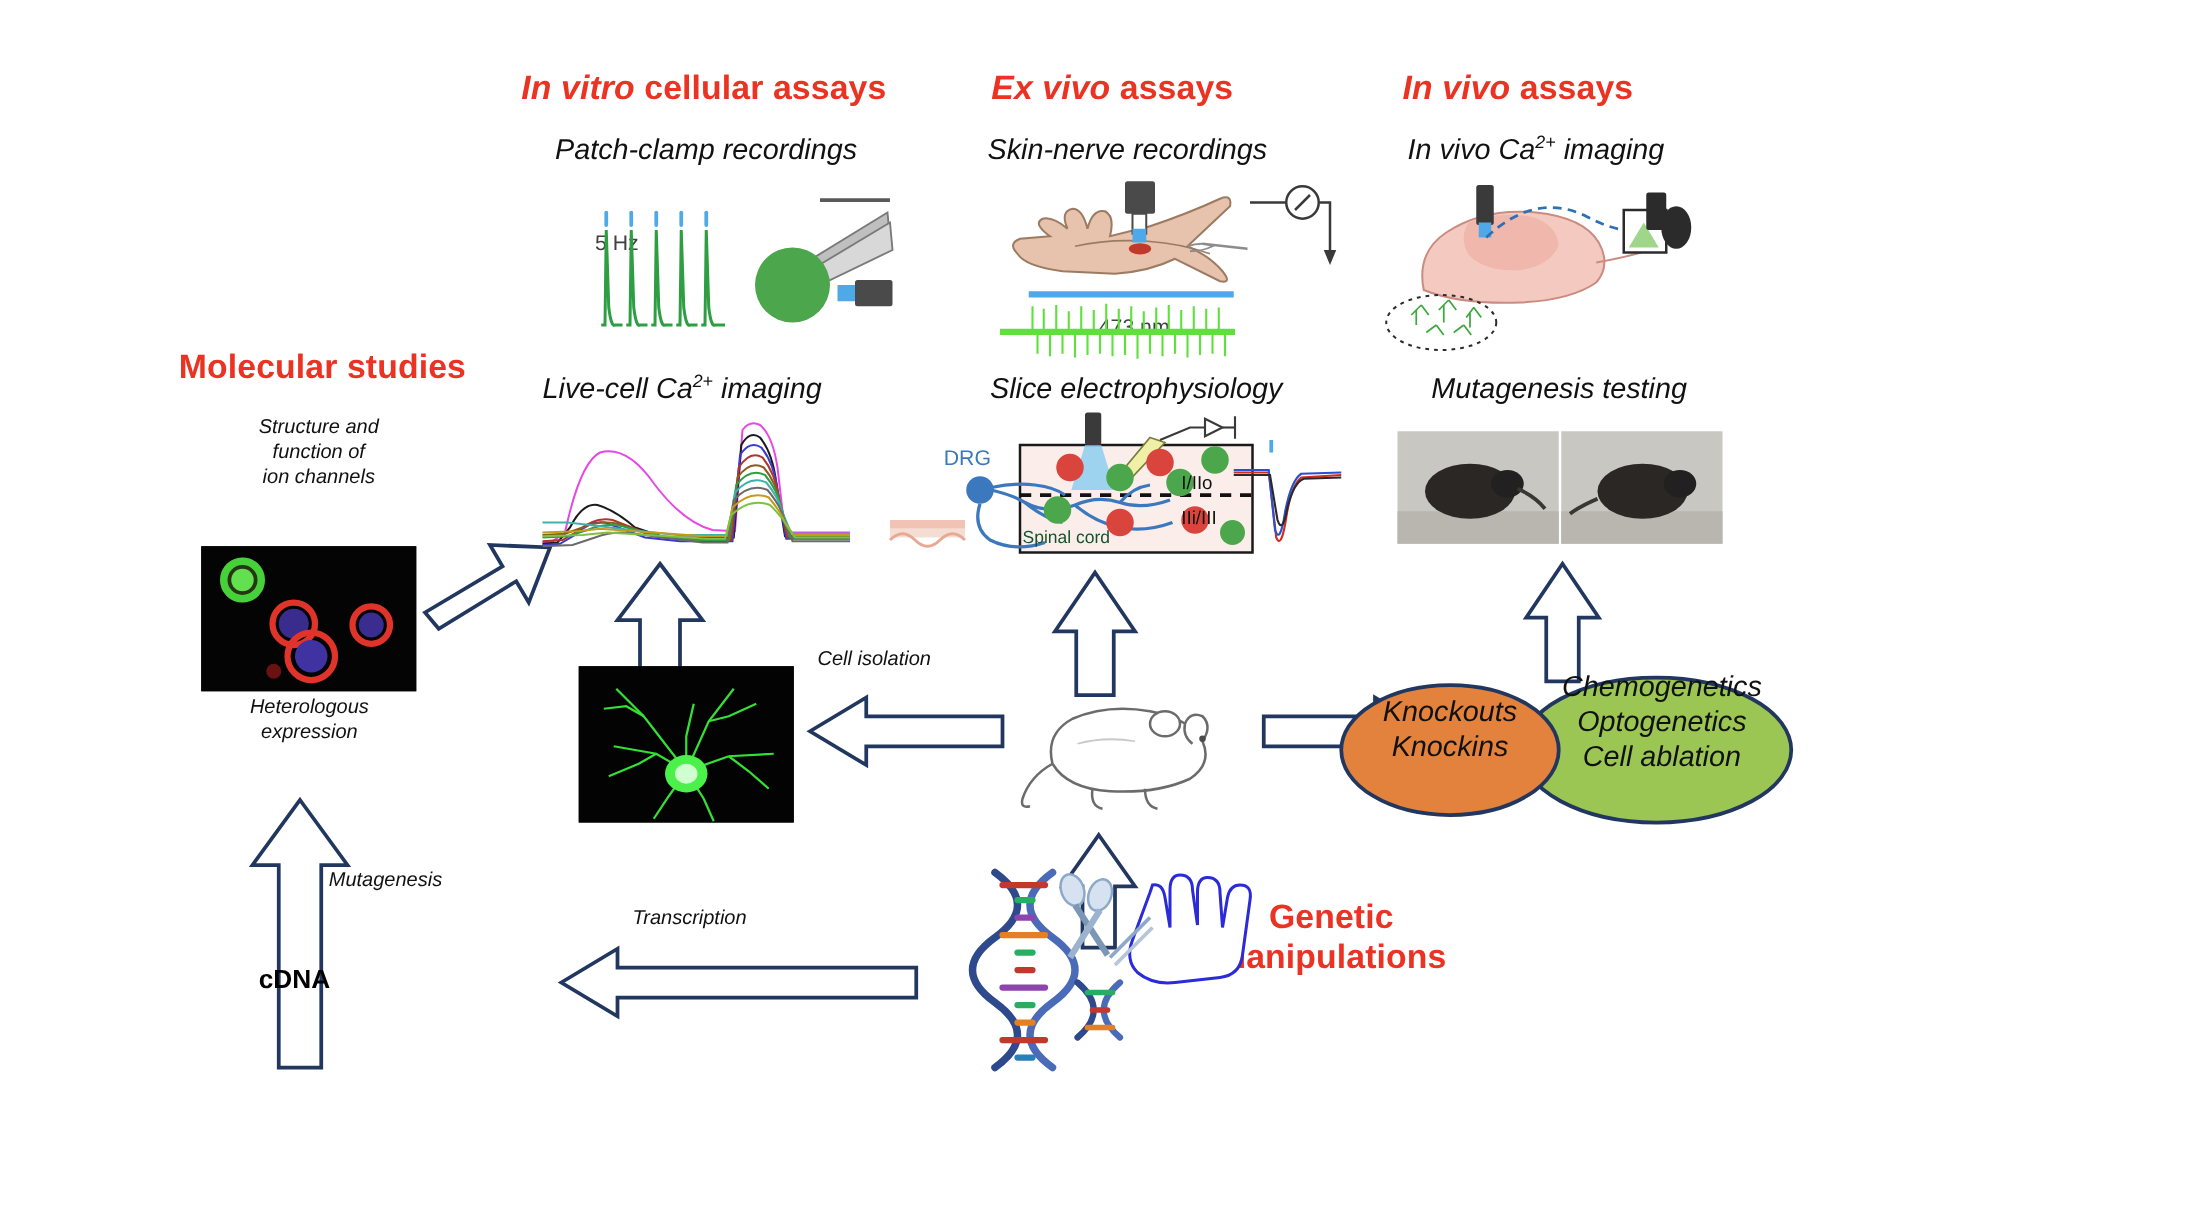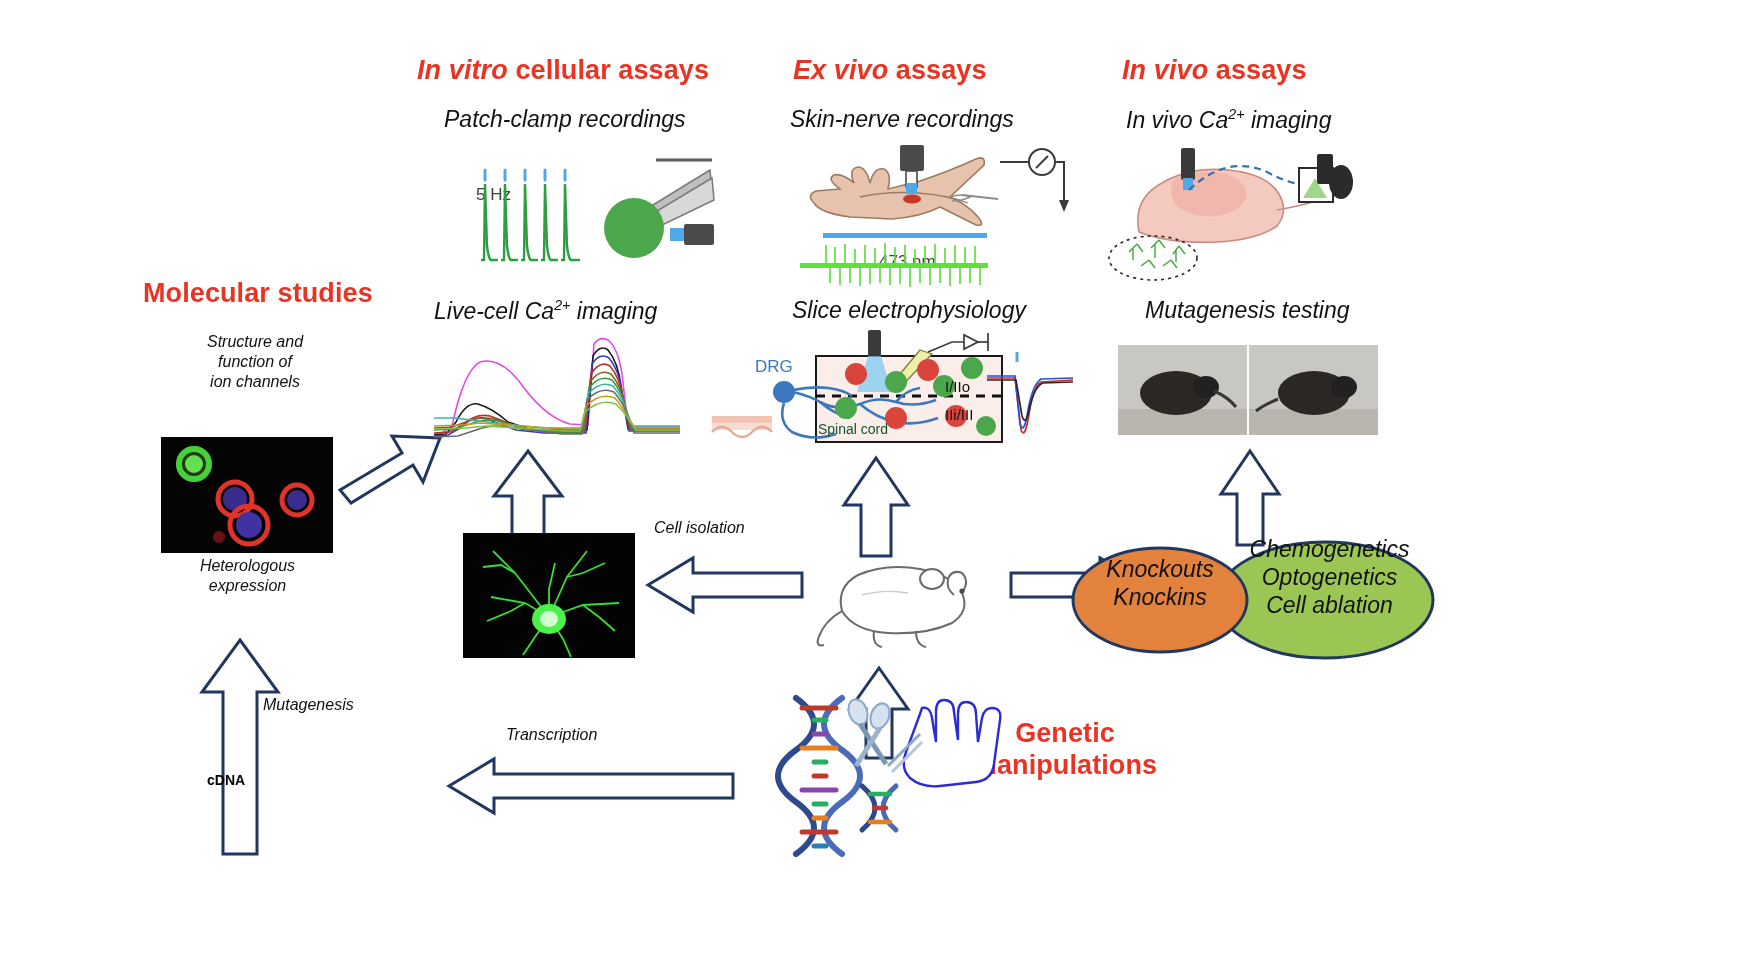--- a/index.html
+++ b/index.html
@@ -3,21 +3,21 @@
 <meta charset="utf-8">
 <style>
   html,body{margin:0;padding:0;background:#ffffff;}
   body{width:1752px;height:970px;position:relative;overflow:hidden;
        font-family:"Liberation Sans","DejaVu Sans",sans-serif;color:#000;}
   .abs{position:absolute;}
   .hdr{color:#EA3323;font-weight:bold;font-size:27px;letter-spacing:.1px;white-space:nowrap;}
   .hdr .it{font-style:italic;}
   .sub{font-style:italic;font-size:23px;color:#111;white-space:nowrap;}
   .lbl-it{font-style:italic;font-size:16px;color:#111;}
-  .lbl-bold{font-weight:bold;font-size:14px;color:#000;}
+  .lbl-bold{font-weight:bold;font-size:21px;color:#000;}
   .tiny{font-size:15px;color:#404040;margin-top:40px;}
   .ctr{text-align:center;}
   sup{font-size:.62em;vertical-align:super;}
   .navy{stroke:#22375F;}
   svg{display:block;overflow:visible;}
   .ellipse-txt{font-style:italic;font-size:23px;color:#111;line-height:1.22;text-align:center;}
   .photo{background:#000;}
 </style>
 </head>
 <body>

